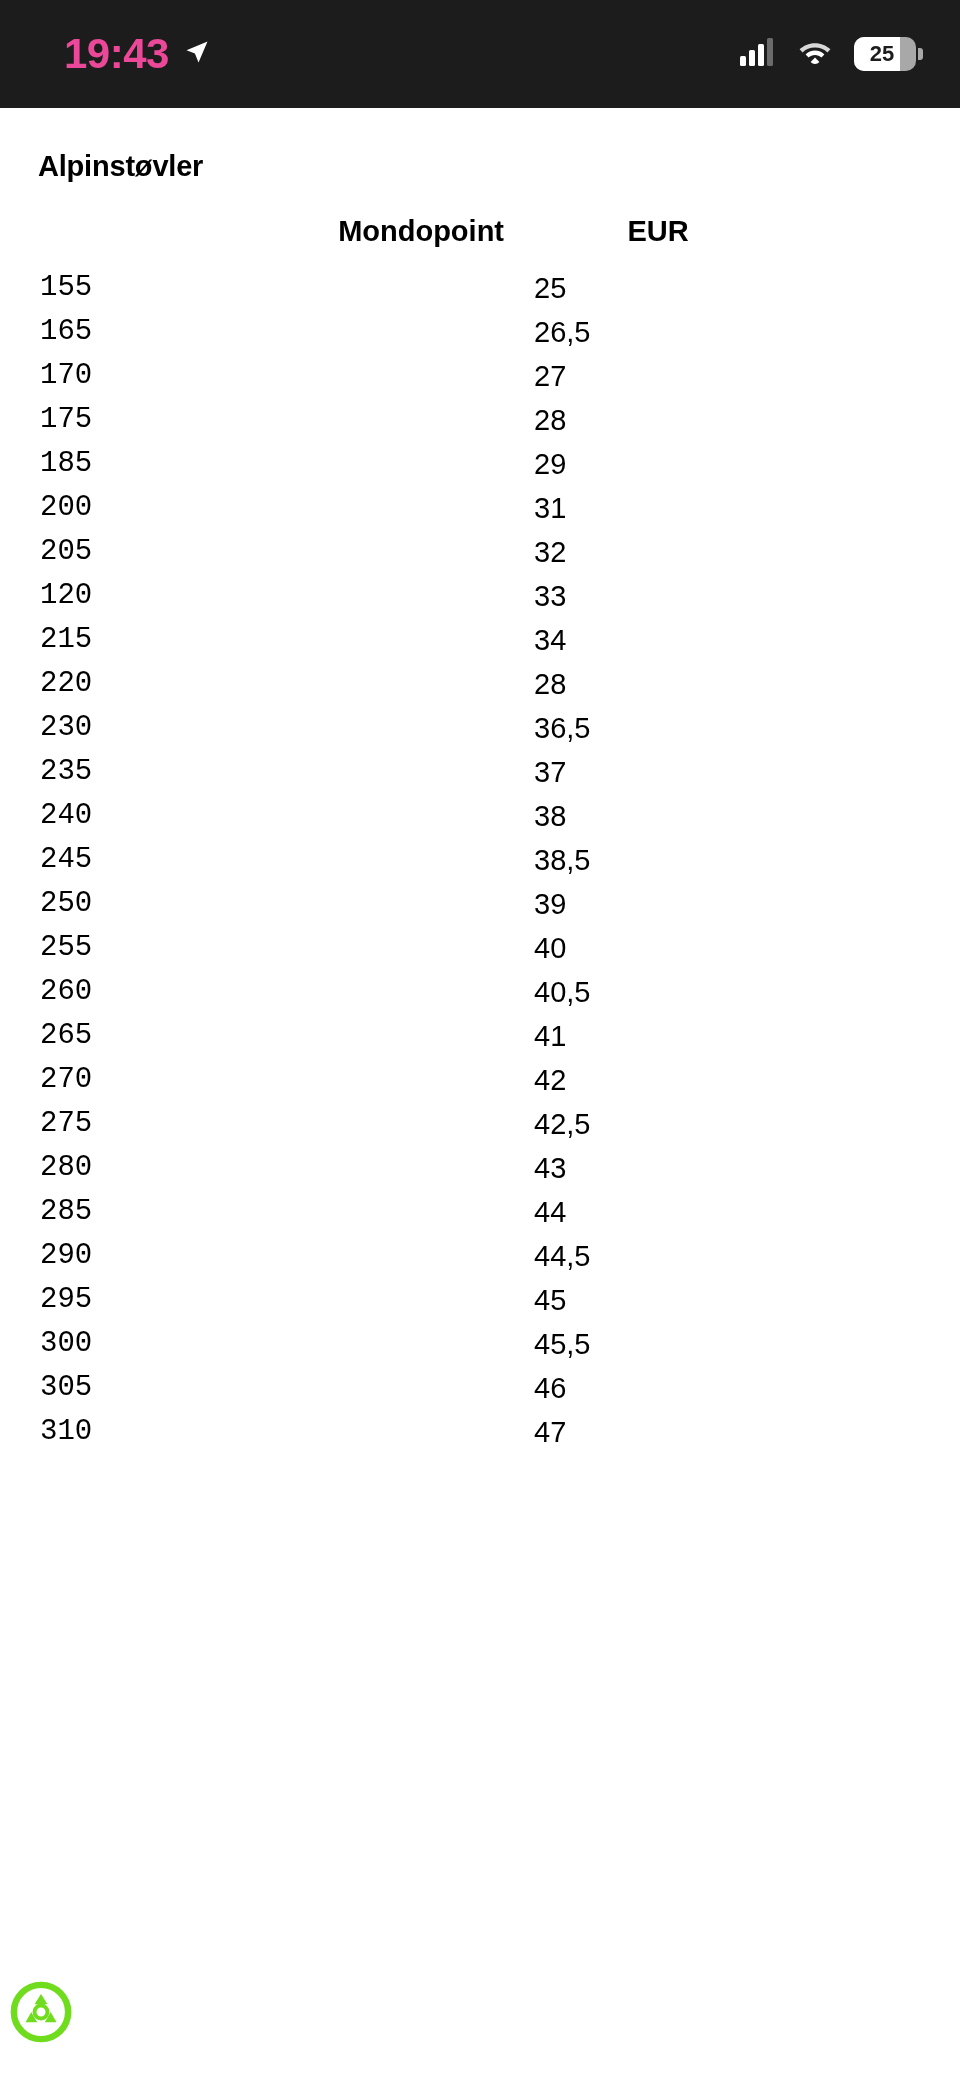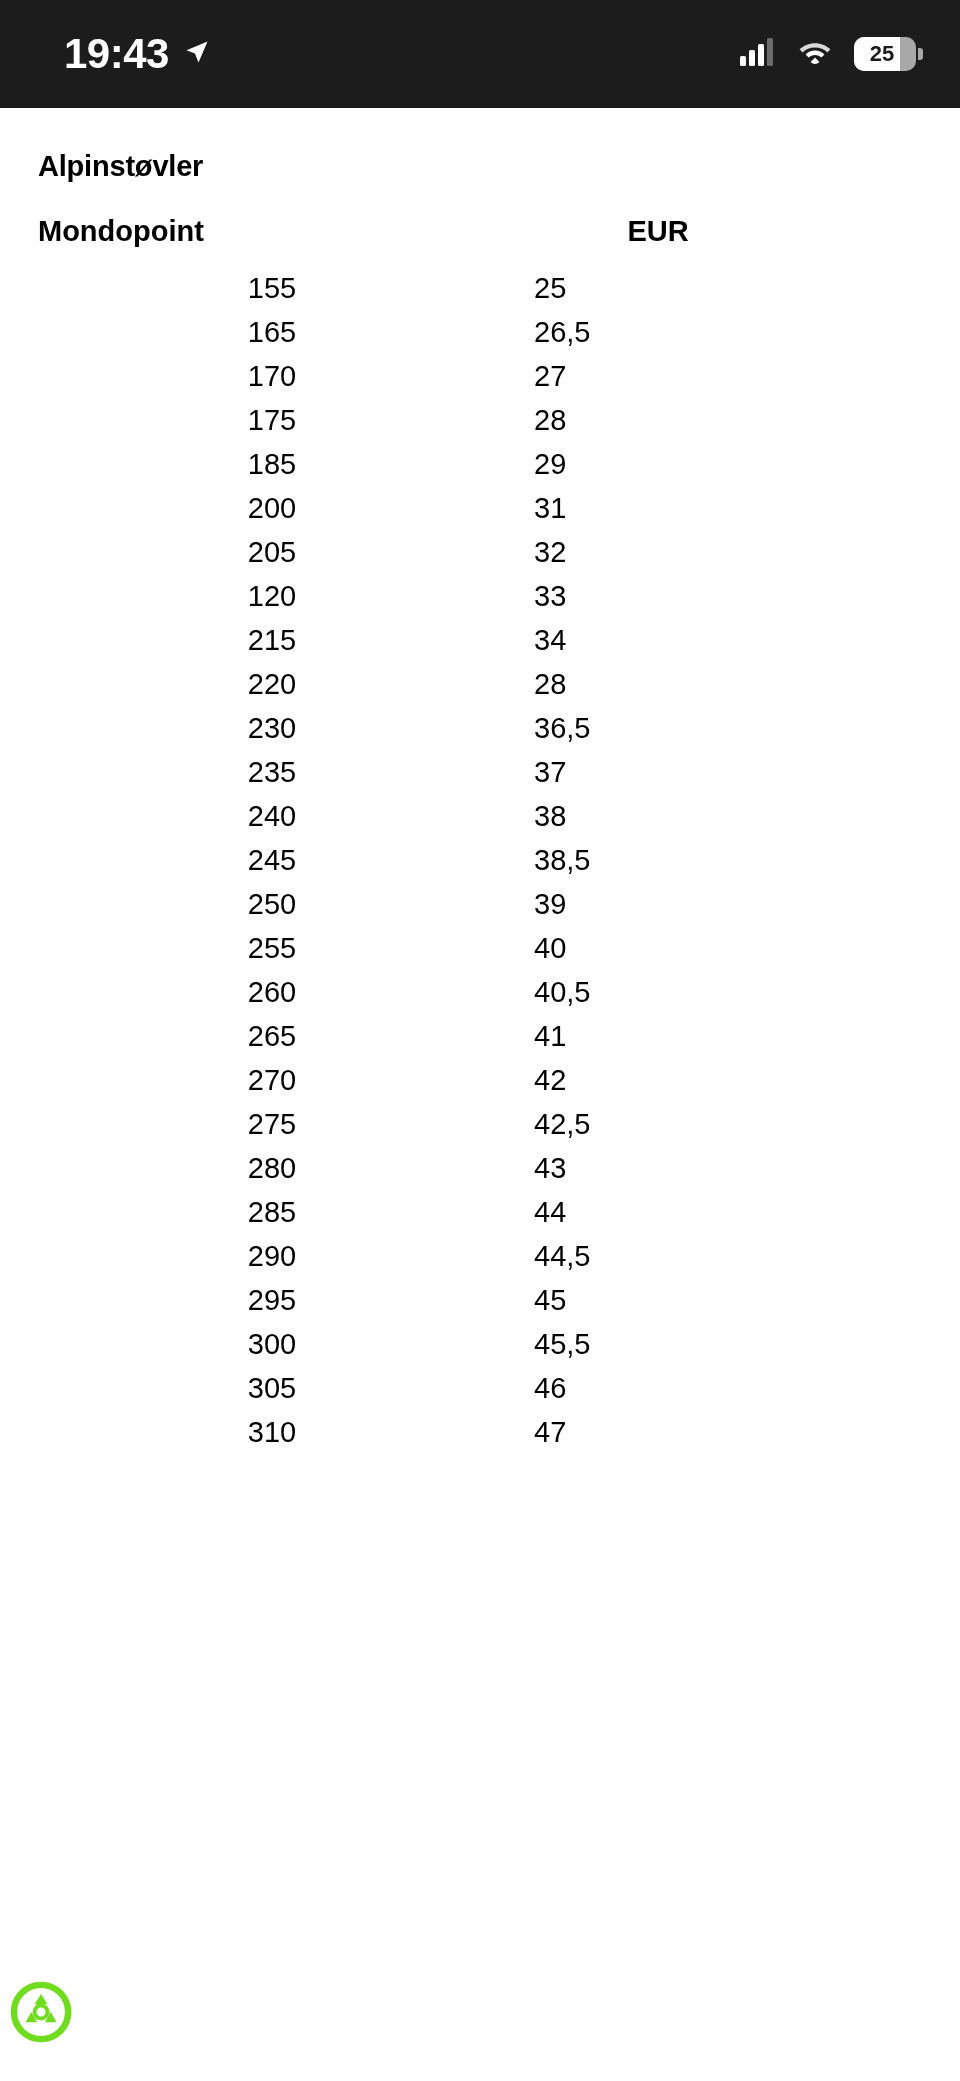--- a/index.html
+++ b/index.html
@@ -24,21 +24,21 @@
     position:relative;
     height:108px;
     background:#1c1c1c;
     display:flex;
     align-items:center;
     justify-content:space-between;
     padding:0 44px 0 64px;
   }
   .sb-left { display:flex; align-items:center; gap:14px; }
   .sb-time {
-    color:#ffffff;
+    color:#ec4899;
     font-size:42px;
     font-weight:600;
     letter-spacing:-0.5px;
     line-height:1;
   }
   .sb-right { display:flex; align-items:center; gap:22px; }
   .loc-icon { display:block; }
   .signal-icon { display:block; }
   .wifi-icon { display:block; }
   .battery {
@@ -106,32 +106,32 @@
     margin-top:32px;
     table-layout:fixed;
   }
   .size-table th {
     font-size:29px;
     font-weight:bold;
     color:#000000;
     padding:0 0 18px 0;
     text-align:center;
   }
-  .size-table th.col-mondo { width:466px; text-align:left;margin-top:32px; }
+  .size-table th.col-mondo { width:466px; text-align:right;margin-top:32px; }
   .size-table th.col-eur   { width:auto;  text-align:center; padding-right:110px; }
   .size-table td {
     font-size:29px;
     font-weight:400;
     color:#000000;
     height:44px;
     line-height:44px;
     padding:0;
     vertical-align:middle;
   }
-  .size-table td.col-mondo { text-align:center; padding-left:2px; }
+  .size-table td.col-mondo { text-align:left; padding-left:2px;font-family:Liberation Mono, monospace; }
   .size-table td.col-eur   { text-align:left; padding-left:30px; }
 
   
   .recycle-badge {
     position:absolute;
     left:10px;
     bottom:38px;
     width:62px;
     height:62px;
     z-index:20;

